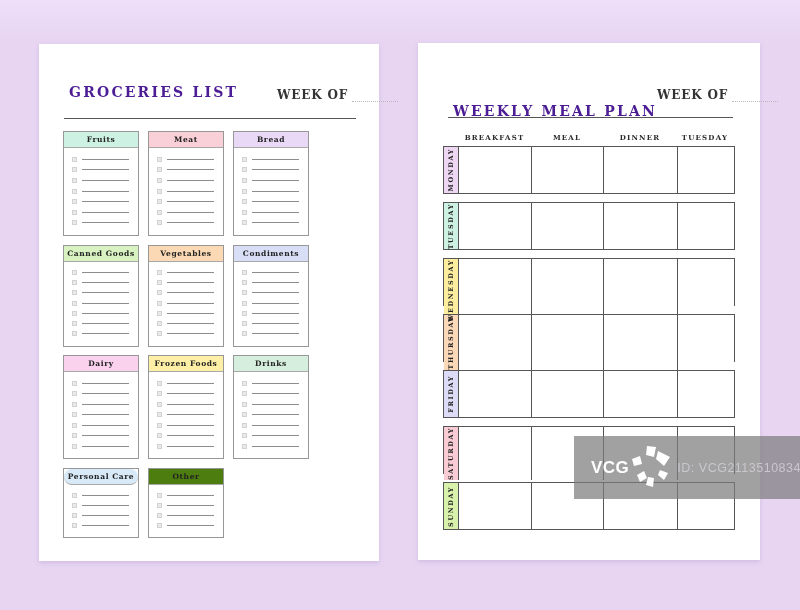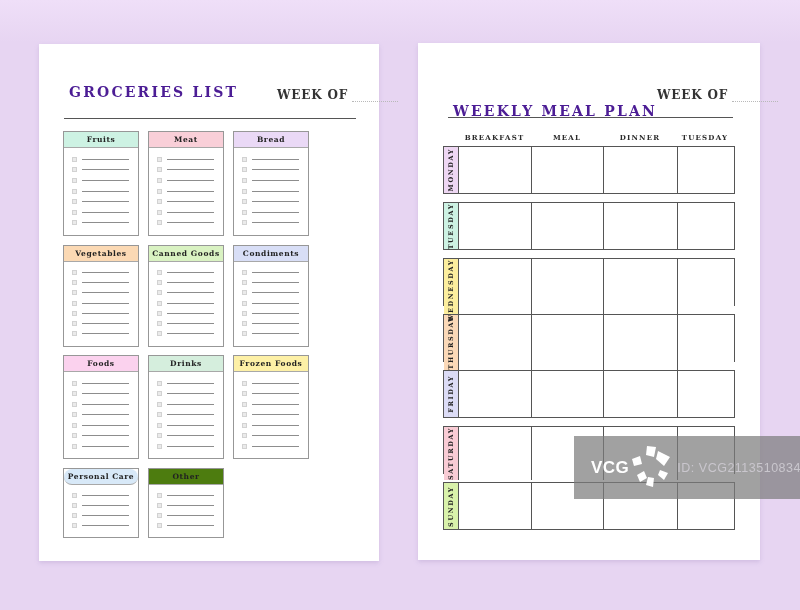--- a/index.html
+++ b/index.html
@@ -239,20 +239,60 @@
   </div>
 
   <div class="cat-item">
     <span class="checkbox"></span>
     <span class="item-line"></span>
   </div>
 </div>
   </div>
 
   <div class="cat-box">
+    <div class="cat-header" style="background: rgb(217, 242, 194);">Canned Goods</div>
+    <div class="cat-items">
+  <div class="cat-item">
+    <span class="checkbox"></span>
+    <span class="item-line"></span>
+  </div>
+
+  <div class="cat-item">
+    <span class="checkbox"></span>
+    <span class="item-line"></span>
+  </div>
+
+  <div class="cat-item">
+    <span class="checkbox"></span>
+    <span class="item-line"></span>
+  </div>
+
+  <div class="cat-item">
+    <span class="checkbox"></span>
+    <span class="item-line"></span>
+  </div>
+
+  <div class="cat-item">
+    <span class="checkbox"></span>
+    <span class="item-line"></span>
+  </div>
+
+  <div class="cat-item">
+    <span class="checkbox"></span>
+    <span class="item-line"></span>
+  </div>
+
+  <div class="cat-item">
+    <span class="checkbox"></span>
+    <span class="item-line"></span>
+  </div>
+</div>
+  </div>
+
+  <div class="cat-box">
     <div class="cat-header" style="background: rgb(251, 217, 180);">Vegetables</div>
     <div class="cat-items">
   <div class="cat-item">
     <span class="checkbox"></span>
     <span class="item-line"></span>
   </div>
 
   <div class="cat-item">
     <span class="checkbox"></span>
     <span class="item-line"></span>
@@ -279,60 +319,20 @@
   </div>
 
   <div class="cat-item">
     <span class="checkbox"></span>
     <span class="item-line"></span>
   </div>
 </div>
   </div>
 
   <div class="cat-box">
-    <div class="cat-header" style="background: rgb(217, 242, 194);">Canned Goods</div>
-    <div class="cat-items">
-  <div class="cat-item">
-    <span class="checkbox"></span>
-    <span class="item-line"></span>
-  </div>
-
-  <div class="cat-item">
-    <span class="checkbox"></span>
-    <span class="item-line"></span>
-  </div>
-
-  <div class="cat-item">
-    <span class="checkbox"></span>
-    <span class="item-line"></span>
-  </div>
-
-  <div class="cat-item">
-    <span class="checkbox"></span>
-    <span class="item-line"></span>
-  </div>
-
-  <div class="cat-item">
-    <span class="checkbox"></span>
-    <span class="item-line"></span>
-  </div>
-
-  <div class="cat-item">
-    <span class="checkbox"></span>
-    <span class="item-line"></span>
-  </div>
-
-  <div class="cat-item">
-    <span class="checkbox"></span>
-    <span class="item-line"></span>
-  </div>
-</div>
-  </div>
-
-  <div class="cat-box">
     <div class="cat-header" style="background: rgb(216, 222, 246);">Condiments</div>
     <div class="cat-items">
   <div class="cat-item">
     <span class="checkbox"></span>
     <span class="item-line"></span>
   </div>
 
   <div class="cat-item">
     <span class="checkbox"></span>
     <span class="item-line"></span>
@@ -359,21 +359,61 @@
   </div>
 
   <div class="cat-item">
     <span class="checkbox"></span>
     <span class="item-line"></span>
   </div>
 </div>
   </div>
 
   <div class="cat-box">
-    <div class="cat-header" style="background: rgb(251, 210, 238);">Foods</div>
+    <div class="cat-header" style="background: rgb(251, 210, 238);">Dairy</div>
+    <div class="cat-items">
+  <div class="cat-item">
+    <span class="checkbox"></span>
+    <span class="item-line"></span>
+  </div>
+
+  <div class="cat-item">
+    <span class="checkbox"></span>
+    <span class="item-line"></span>
+  </div>
+
+  <div class="cat-item">
+    <span class="checkbox"></span>
+    <span class="item-line"></span>
+  </div>
+
+  <div class="cat-item">
+    <span class="checkbox"></span>
+    <span class="item-line"></span>
+  </div>
+
+  <div class="cat-item">
+    <span class="checkbox"></span>
+    <span class="item-line"></span>
+  </div>
+
+  <div class="cat-item">
+    <span class="checkbox"></span>
+    <span class="item-line"></span>
+  </div>
+
+  <div class="cat-item">
+    <span class="checkbox"></span>
+    <span class="item-line"></span>
+  </div>
+</div>
+  </div>
+
+  <div class="cat-box">
+    <div class="cat-header" style="background: rgb(253, 240, 166);">Frozen Foods</div>
     <div class="cat-items">
   <div class="cat-item">
     <span class="checkbox"></span>
     <span class="item-line"></span>
   </div>
 
   <div class="cat-item">
     <span class="checkbox"></span>
     <span class="item-line"></span>
   </div>
@@ -400,60 +440,20 @@
 
   <div class="cat-item">
     <span class="checkbox"></span>
     <span class="item-line"></span>
   </div>
 </div>
   </div>
 
   <div class="cat-box">
     <div class="cat-header" style="background: rgb(213, 238, 221);">Drinks</div>
-    <div class="cat-items">
-  <div class="cat-item">
-    <span class="checkbox"></span>
-    <span class="item-line"></span>
-  </div>
-
-  <div class="cat-item">
-    <span class="checkbox"></span>
-    <span class="item-line"></span>
-  </div>
-
-  <div class="cat-item">
-    <span class="checkbox"></span>
-    <span class="item-line"></span>
-  </div>
-
-  <div class="cat-item">
-    <span class="checkbox"></span>
-    <span class="item-line"></span>
-  </div>
-
-  <div class="cat-item">
-    <span class="checkbox"></span>
-    <span class="item-line"></span>
-  </div>
-
-  <div class="cat-item">
-    <span class="checkbox"></span>
-    <span class="item-line"></span>
-  </div>
-
-  <div class="cat-item">
-    <span class="checkbox"></span>
-    <span class="item-line"></span>
-  </div>
-</div>
-  </div>
-
-  <div class="cat-box">
-    <div class="cat-header" style="background: rgb(253, 240, 166);">Frozen Foods</div>
     <div class="cat-items">
   <div class="cat-item">
     <span class="checkbox"></span>
     <span class="item-line"></span>
   </div>
 
   <div class="cat-item">
     <span class="checkbox"></span>
     <span class="item-line"></span>
   </div>

